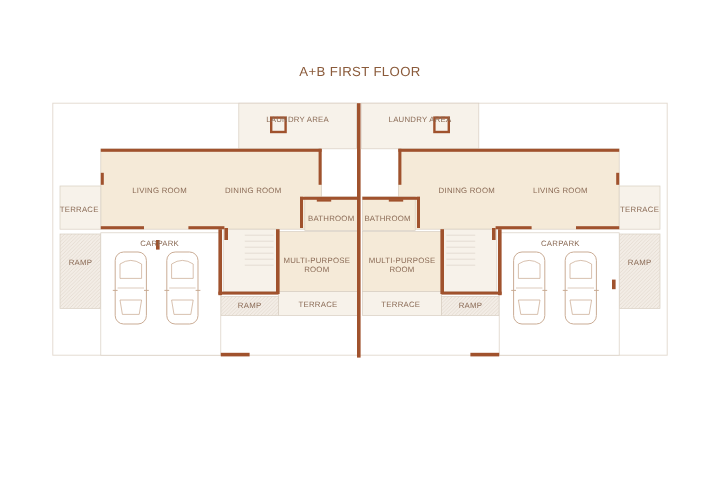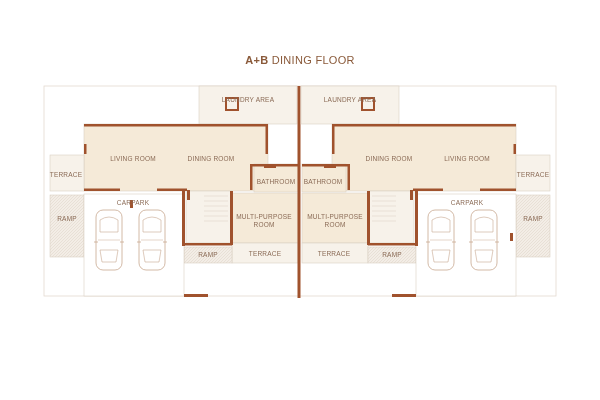--- a/index.html
+++ b/index.html
@@ -1,26 +1,26 @@
 <!DOCTYPE html>
 <html><head>
   <meta charset="utf-8">
   <style>
     html, body { margin: 0; padding: 0; background: #ffffff; }
     body { width: 600px; height: 400px; position: relative; overflow: hidden; font-family: "Liberation Sans", sans-serif; }
     .title { position: absolute; top: 54px; left: 0; width: 600px; text-align: center; font-size: 11px; color: #8a5a3a; letter-spacing: 0.3px; }
-    .title b { font-weight: 700; }
+    .title b { font-weight: 400; }
     svg { position: absolute; left: 0; top: 0; }
     .lbl { font-family: "Liberation Sans", sans-serif; font-size: 6.5px; fill: #8a6a55; letter-spacing: 0.2px; }
   </style>
 </head>
 <body>
 
 <div class="title">
-  <b>A+B</b><span> DINING FLOOR</span>
+  <b>A+B</b><span> FIRST FLOOR</span>
 </div>
 
 <svg width="600" height="400" viewBox="0 0 600 400">
   <defs>
     <pattern id="hatch" width="3" height="3" patternUnits="userSpaceOnUse">
       <rect width="3" height="3" fill="#f3ede6"></rect>
       <path d="M0,3 L3,0" stroke="#ddd2c6" stroke-width="0.5"></path>
     </pattern>
     <g id="car">
       <rect x="0" y="0" width="26" height="60" rx="7" fill="#fff" stroke="#c8a890" stroke-width="0.8"></rect>

